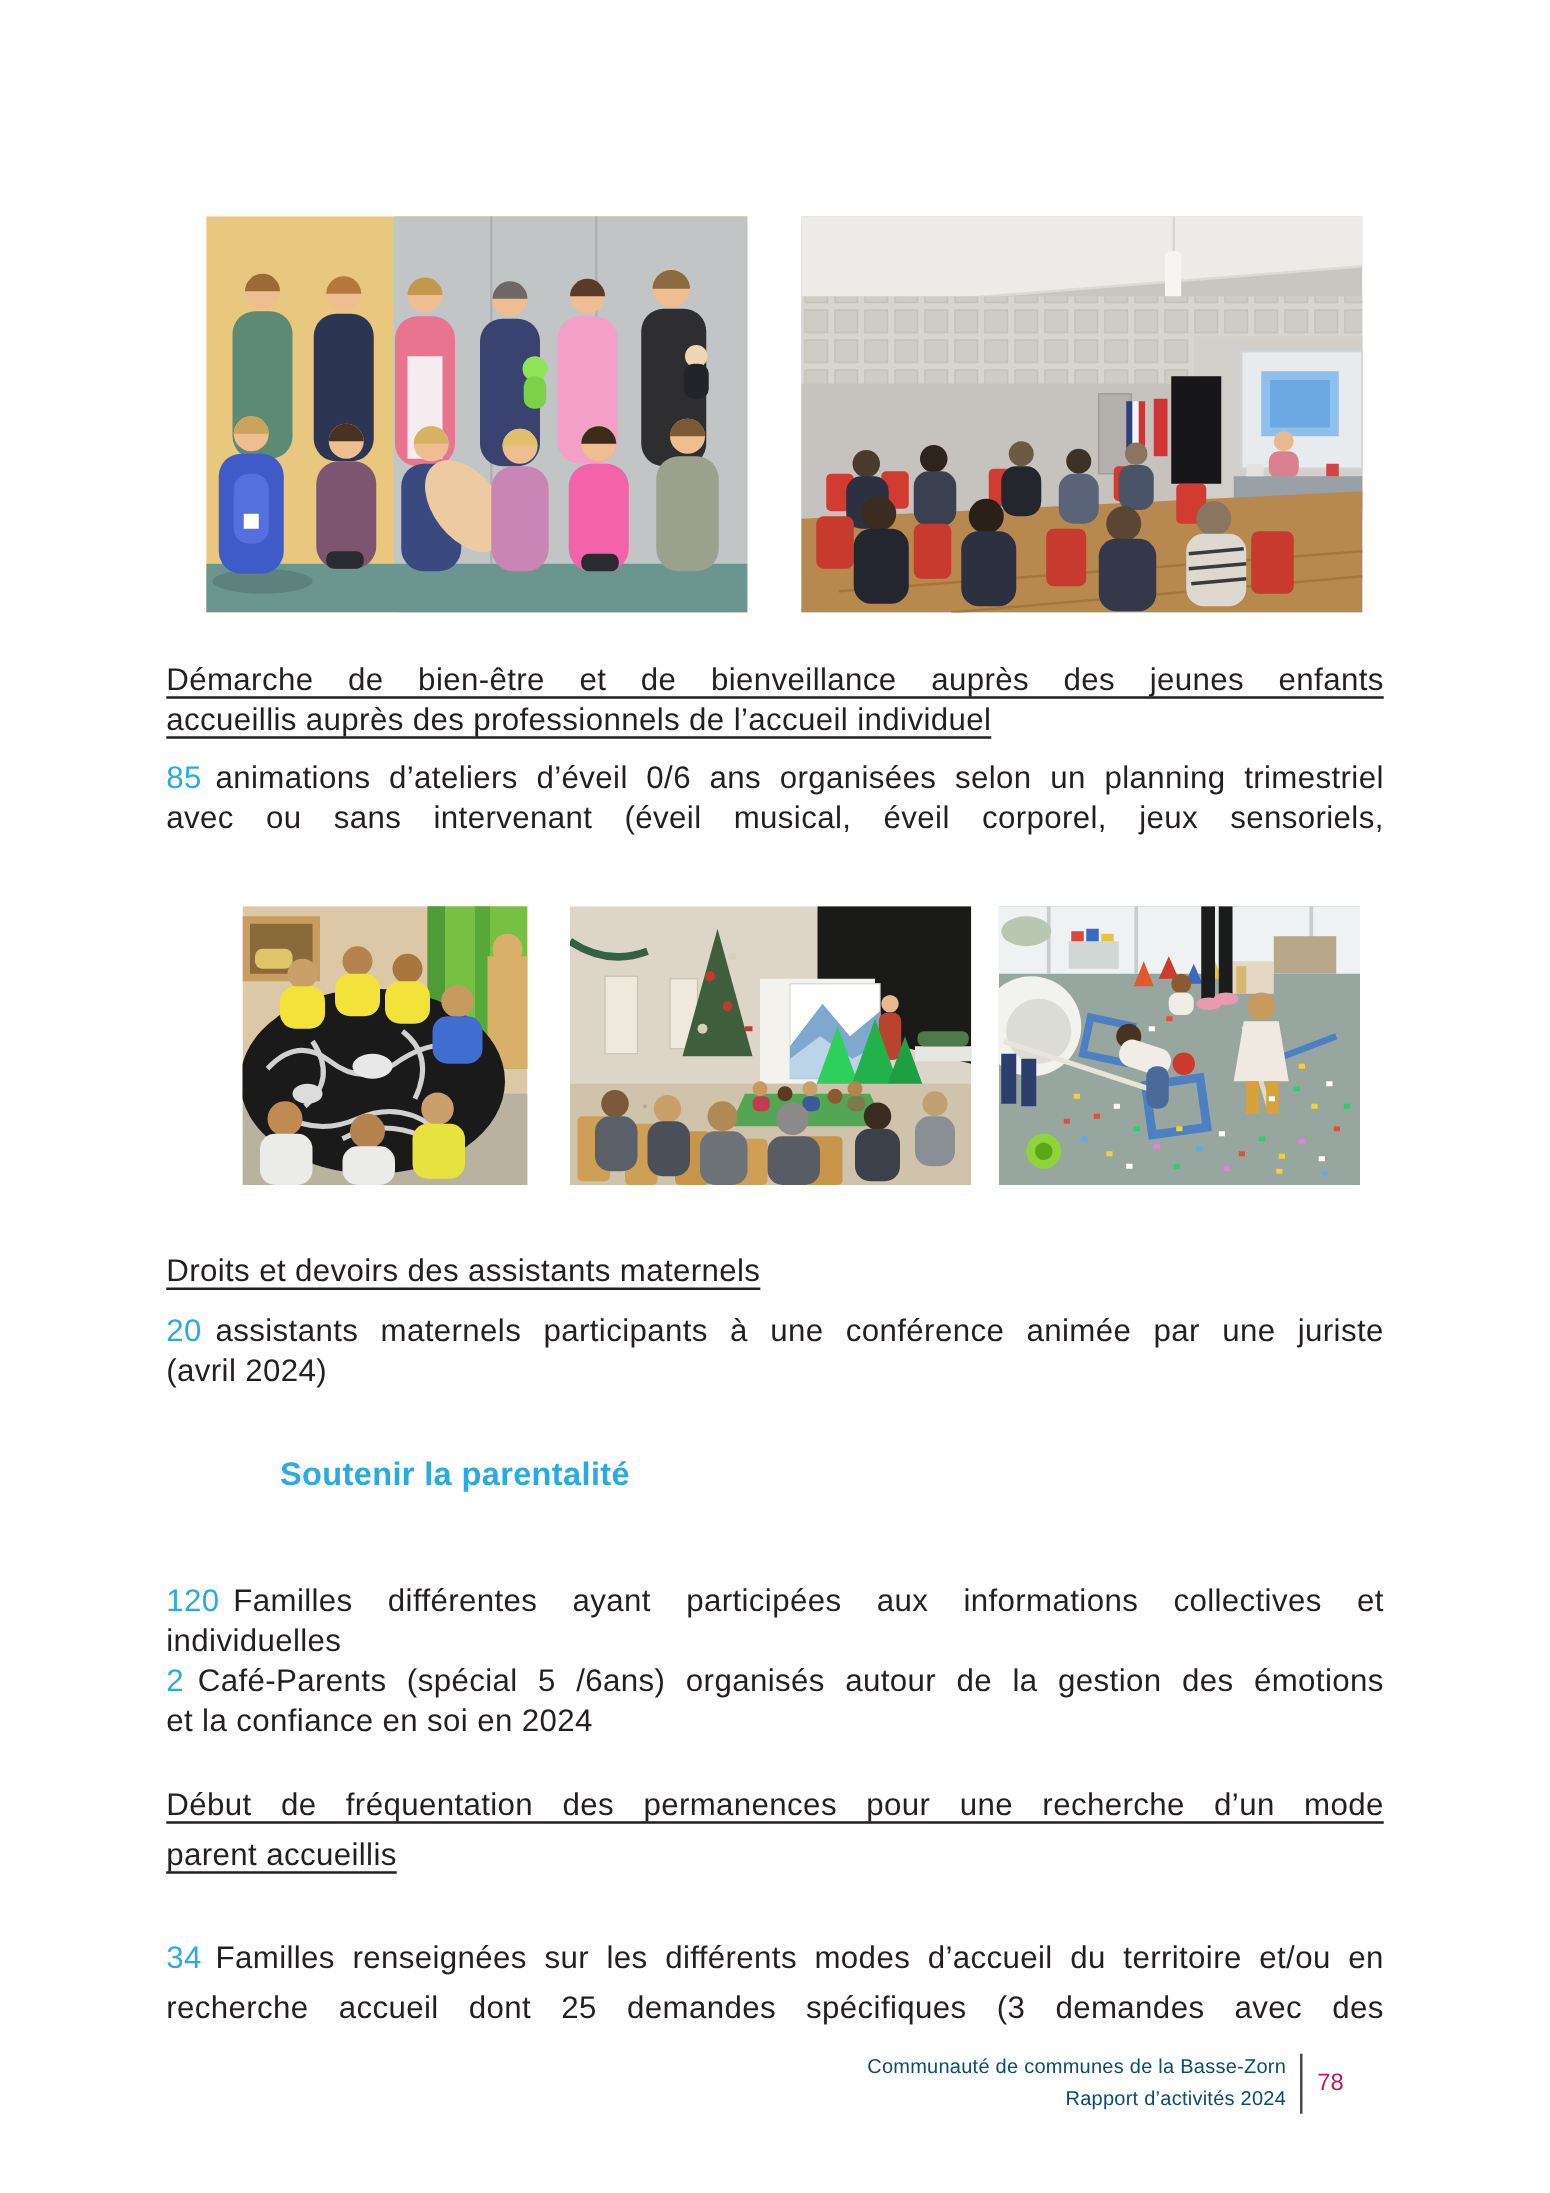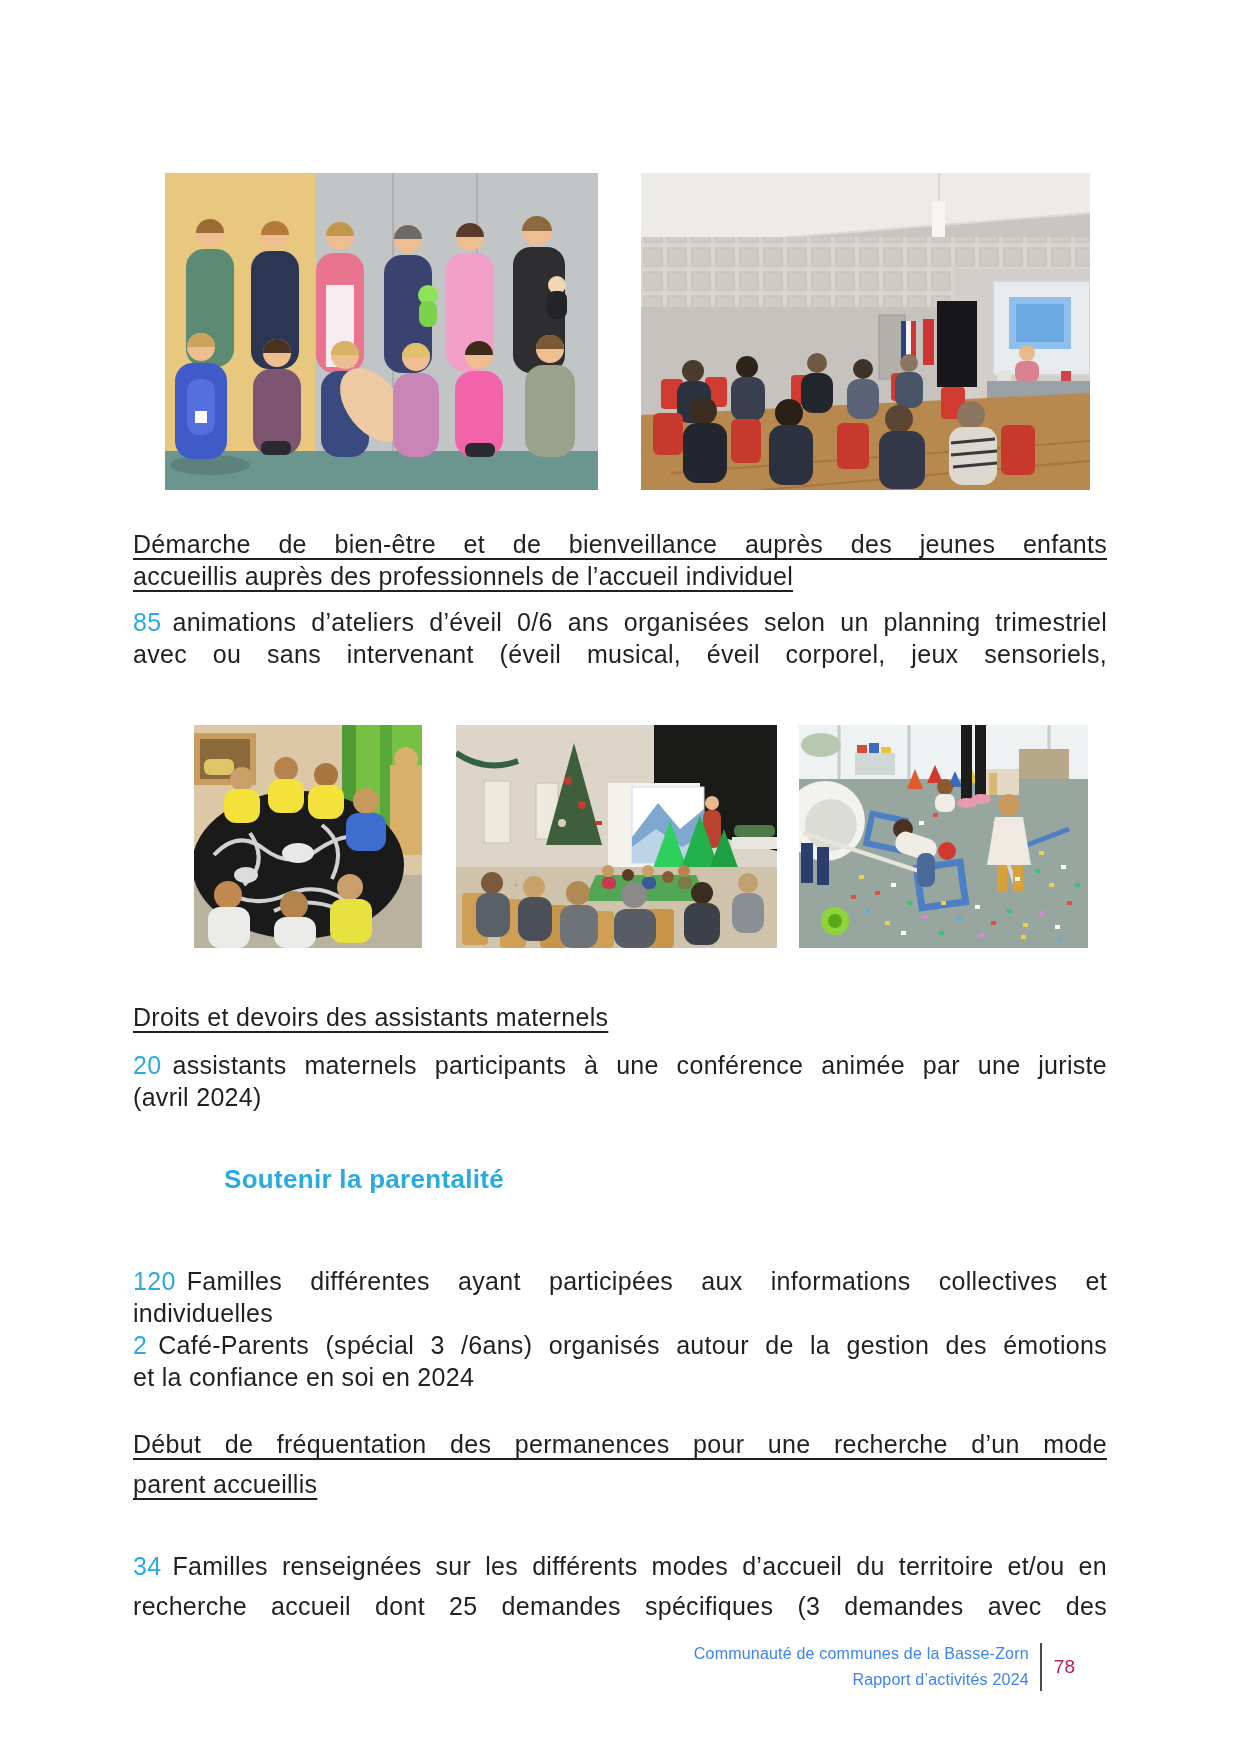--- a/index.html
+++ b/index.html
@@ -9,21 +9,21 @@
   }
   .block{position:absolute;left:133px;width:974px;}
   .line{font-size:25px;line-height:32px;letter-spacing:.3px;white-space:normal;}
   .lh40 .line{line-height:40px;}
   .jf{text-align:justify;text-align-last:justify;}
   .u{text-decoration:underline;text-underline-offset:5px;text-decoration-thickness:2px;}
   .stat{color:#29abe2;margin-right:11px;}
   .h3{position:absolute;font-size:26px;font-weight:bold;color:#29abe2;letter-spacing:.3px;}
   .photo{position:absolute;display:block;}
   .footer{position:absolute;top:1641px;left:600px;width:475px;display:flex;align-items:center;justify-content:flex-end;}
-  .f-text{text-align:right;font-size:16px;line-height:26px;letter-spacing:.2px;color:#3b82f6;}
+  .f-text{text-align:right;font-size:16px;line-height:26px;letter-spacing:.2px;color:#0c4a6e;}
   .f-bar{width:2px;height:48px;background:#4a4a4a;margin:0 12px 0 11px;}
   .f-num{font-size:19px;color:#be185d;}
 </style>
 </head>
 <body>
 
 <div class="page">
 
   <svg class="photo" style="left:165px;top:173px" width="433" height="317" viewBox="0 0 433 317">
     <rect width="433" height="317" fill="#e8c77e"></rect>
@@ -370,21 +370,21 @@
   <div class="block" style="top:1049px">
     <div class="line jf"><span class="stat">20</span><span>assistants maternels participants à une conférence animée par une juriste</span></div>
     <div class="line">(avril 2024)</div>
   </div>
 
   <div class="h3" style="left:224px;top:1164px">Soutenir la parentalité</div>
 
   <div class="block" style="top:1265px">
     <div class="line jf"><span class="stat">120</span><span>Familles différentes ayant participées aux informations collectives et</span></div>
     <div class="line">individuelles</div>
-    <div class="line jf"><span class="stat">2</span><span>Café-Parents (spécial 3 /6ans) organisés autour de la gestion des émotions</span></div>
+    <div class="line jf"><span class="stat">2</span><span>Café-Parents (spécial 5 /6ans) organisés autour de la gestion des émotions</span></div>
     <div class="line">et la confiance en soi en 2024</div>
   </div>
 
   <div class="block lh40" style="top:1424px">
     <div class="line jf u">Début de fréquentation des permanences pour une recherche d’un mode</div>
     <div class="line u">parent accueillis</div>
   </div>
   <div class="block lh40" style="top:1546px">
     <div class="line jf"><span class="stat">34</span><span>Familles renseignées sur les différents modes d’accueil du territoire et/ou en</span></div>
     <div class="line jf">recherche accueil dont 25 demandes spécifiques (3 demandes avec des</div>

